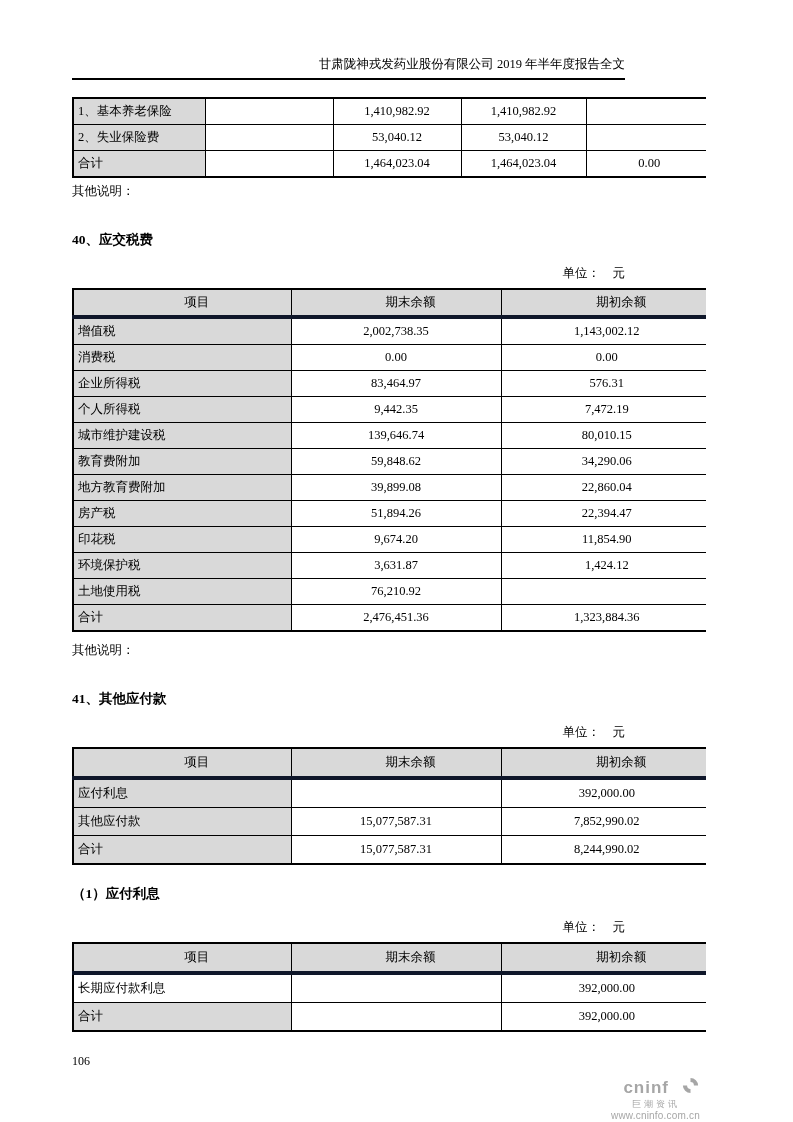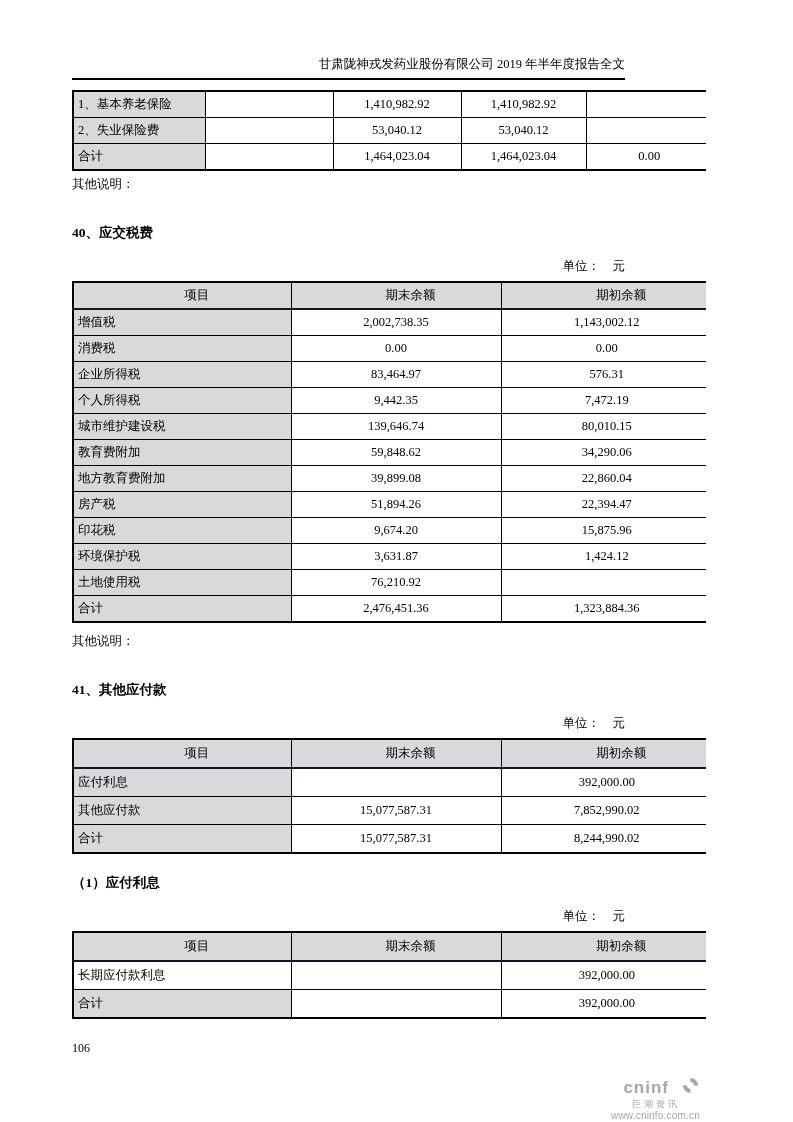--- a/index.html
+++ b/index.html
@@ -31,21 +31,21 @@
     border:1px solid #000;
     font-size:12.5px;
     line-height:15px;
     padding:0 4px;
     overflow:hidden;
     white-space:nowrap;
     vertical-align:middle;
   }
   table.t-top td, table.t-40 td { height:25px; }
   table.t-41 td, table.t-411 td { height:27px; }
-  tr.hdr td { border-bottom:2px solid #0f172a; text-align:center;padding-left:33px; }
+  tr.hdr td { border-bottom:4px solid #0f172a; text-align:center;padding-left:33px; }
   .shade { background:#d9d9d9; }
   .lbl { text-align:left; }
   .num { text-align:center; }
 
   .note { font-size:12.5px; line-height:17px; margin-top:5px; }
   .note-2 { margin-top:10px; }
   .sec-heading { font-size:13.5px; font-weight:bold; line-height:18px; }
   .h-40 { margin-top:31px; }
   .h-41 { margin-top:31px; }
   .h-411 { margin-top:20px; }
@@ -67,21 +67,21 @@
 </head>
 <body>
 
 <div class="page">
   <div class="content">
 
     <div class="doc-header">
       <span>甘肃陇神戎发药业股份有限公司 2019 年半年度报告全文</span>
     </div>
 
-    <table class="doc-table t-top tbl-gap" style="margin-top:10px;">
+    <table class="doc-table t-top tbl-gap" style="margin-top:17px;">
       <colgroup>
           <col style="width:132px">
           <col style="width:128px">
           <col style="width:128px">
           <col style="width:125px">
           <col style="width:127px">
         </colgroup>
       <tbody>
         <tr>
           <td class="shade lbl">1、基本养老保险</td>
@@ -160,21 +160,21 @@
           <td class="num">22,860.04</td>
         </tr>
         <tr>
           <td class="shade lbl">房产税</td>
           <td class="num">51,894.26</td>
           <td class="num">22,394.47</td>
         </tr>
         <tr>
           <td class="shade lbl">印花税</td>
           <td class="num">9,674.20</td>
-          <td class="num">15,875.96</td>
+          <td class="num">11,854.90</td>
         </tr>
         <tr>
           <td class="shade lbl">环境保护税</td>
           <td class="num">3,631.87</td>
           <td class="num">1,424.12</td>
         </tr>
         <tr>
           <td class="shade lbl">土地使用税</td>
           <td class="num">76,210.92</td>
           <td class="num"></td>

